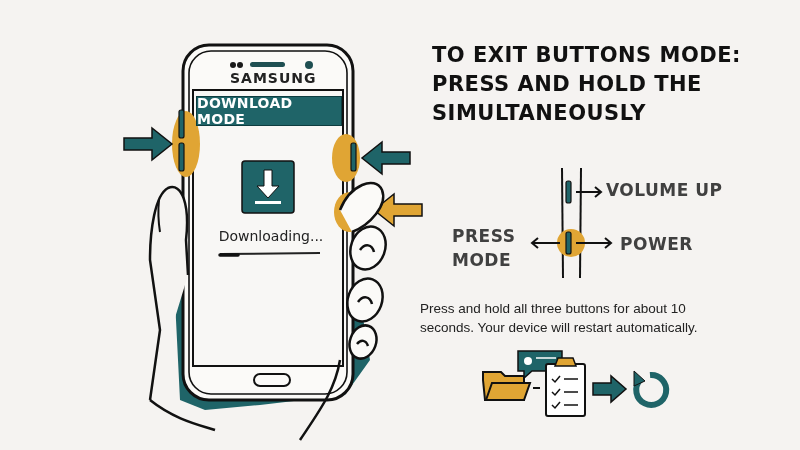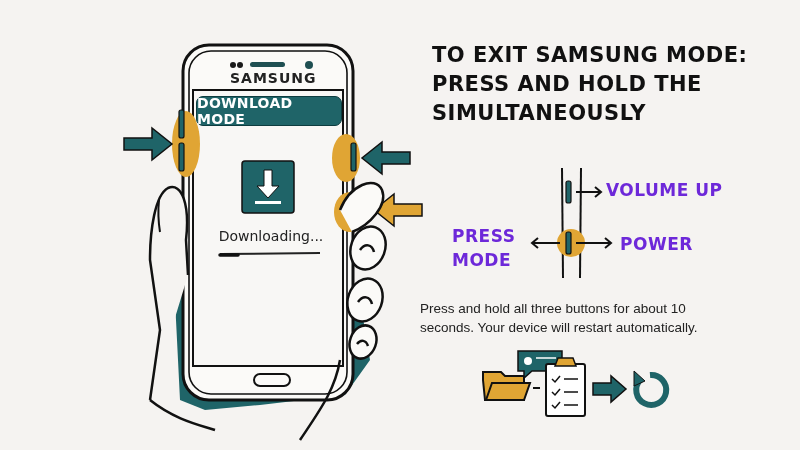--- a/index.html
+++ b/index.html
@@ -1,23 +1,23 @@
 <!DOCTYPE html>
 <html><head>
 <meta charset="utf-8">
 <style>
   html,body{margin:0;padding:0;}
   body{width:800px;height:450px;background:#f5f3f1;position:relative;overflow:hidden;font-family:"DejaVu Sans",sans-serif;color:#111;}
   .abs{position:absolute;}
   svg{position:absolute;left:0;top:0;}
   .title{left:432px;top:41px;width:340px;font-family:"DejaVu Sans",sans-serif;font-weight:bold;font-size:21px;line-height:29px;letter-spacing:0.5px;color:#111;}
   .title div{white-space:nowrap;}
-  .lbl{font-weight:bold;font-size:17px;letter-spacing:0.5px;color:#6d28d9;white-space:nowrap;}
+  .lbl{font-weight:bold;font-size:17px;letter-spacing:0.5px;color:#404040;white-space:nowrap;}
   .desc{left:420px;top:299px;width:320px;text-align:left;font-family:"Liberation Sans",sans-serif;font-size:13.5px;line-height:19px;color:#222;}
-  .mode-badge{left:196px;top:96px;width:144px;height:28px;background:#1f6468;border-radius:7px;border:1.5px solid #0d3c3f;color:#fff;font-weight:bold;font-size:14px;display:flex;align-items:center;justify-content:center;letter-spacing:0.3px;}
+  .mode-badge{left:196px;top:96px;width:144px;height:28px;background:#1f6468;border-radius:0;border:1.5px solid #0d3c3f;color:#fff;font-weight:bold;font-size:14px;display:flex;align-items:center;justify-content:center;letter-spacing:0.3px;}
   .brand{left:230px;top:70px;width:80px;text-align:center;font-weight:bold;font-size:14px;letter-spacing:1px;color:#222;}
   .dl-text{left:216px;top:228px;width:110px;text-align:center;font-family:"DejaVu Sans",sans-serif;font-size:14px;color:#222;}
 </style>
 </head>
 <body>
 
 <svg width="800" height="450" viewBox="0 0 800 450">
 
   <path d="M185 270 L175 300 L180 400 L205 410 L260 405 L345 395 L370 360 L360 300 L330 300 Z" fill="#1f6468"></path>
 
@@ -110,21 +110,21 @@
     <path d="M640 380 A15 15 0 1 0 650 375" fill="none" stroke="#1f6468" stroke-width="6"></path>
     <path d="M634 371 L645 381 L634 386 Z" fill="#1f6468" stroke="#111" stroke-width="1"></path>
   </g>
 </svg>
 
 <div class="abs brand">SAMSUNG</div>
 <div class="abs mode-badge">DOWNLOAD MODE</div>
 <div class="abs dl-text">Downloading...</div>
 
 <div class="abs title">
-  <div>TO EXIT SAMSUNG MODE:</div>
+  <div>TO EXIT BUTTONS MODE:</div>
   <div>PRESS AND HOLD THE</div>
   <div>SIMULTANEOUSLY</div>
 </div>
 
 <div class="abs lbl" style="left:606px;top:180px;">VOLUME UP</div>
 <div class="abs lbl" style="left:452px;top:226px;">PRESS</div>
 <div class="abs lbl" style="left:452px;top:250px;">MODE</div>
 <div class="abs lbl" style="left:620px;top:234px;">POWER</div>
 
 <div class="abs desc">Press and hold all three buttons for about 10 seconds. Your device will restart automatically.</div>

